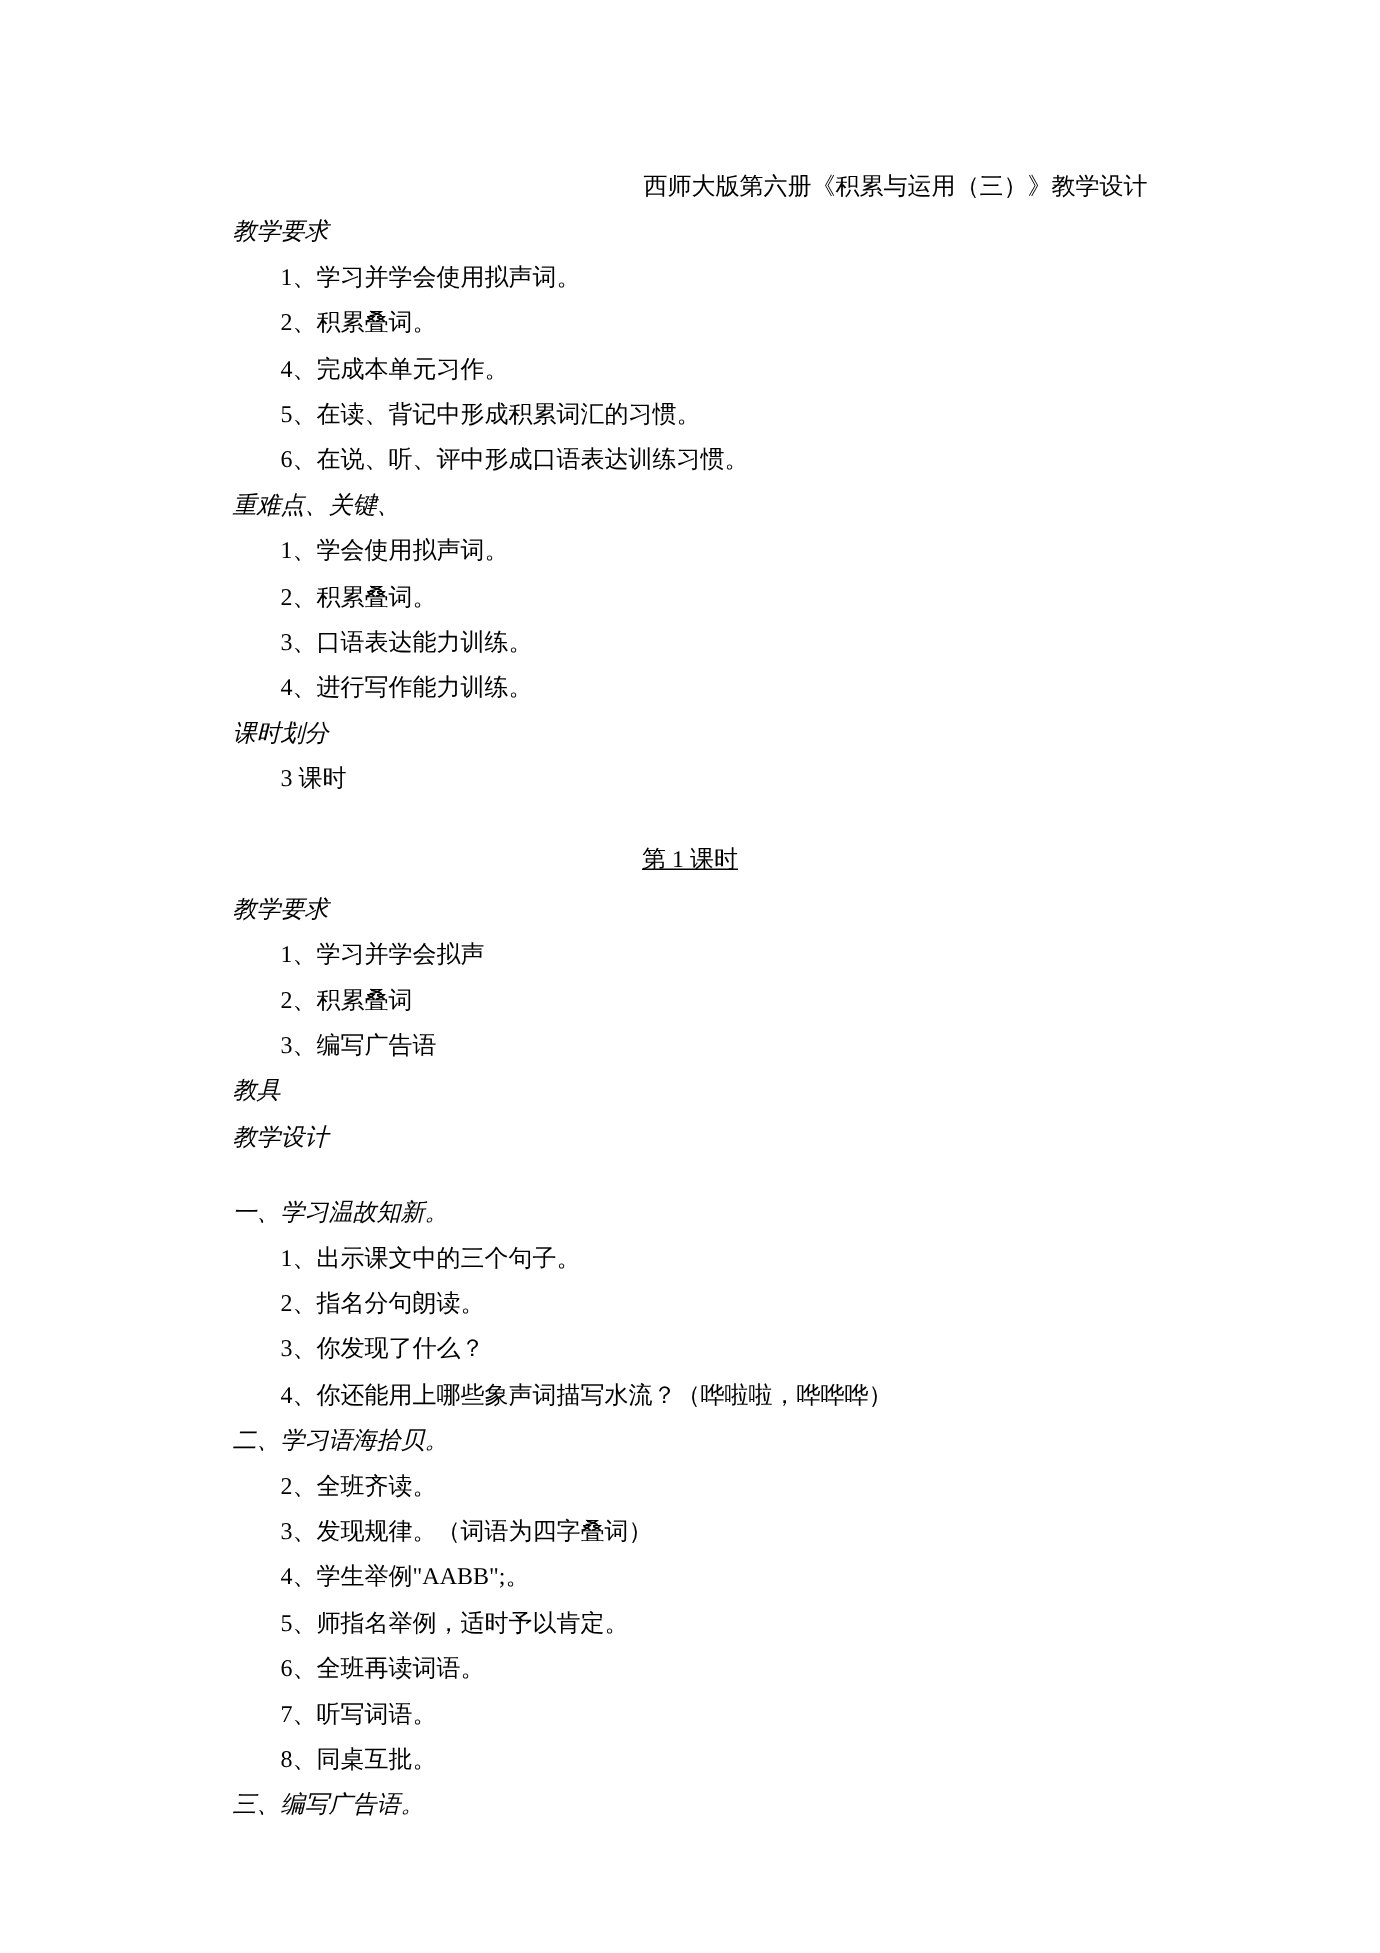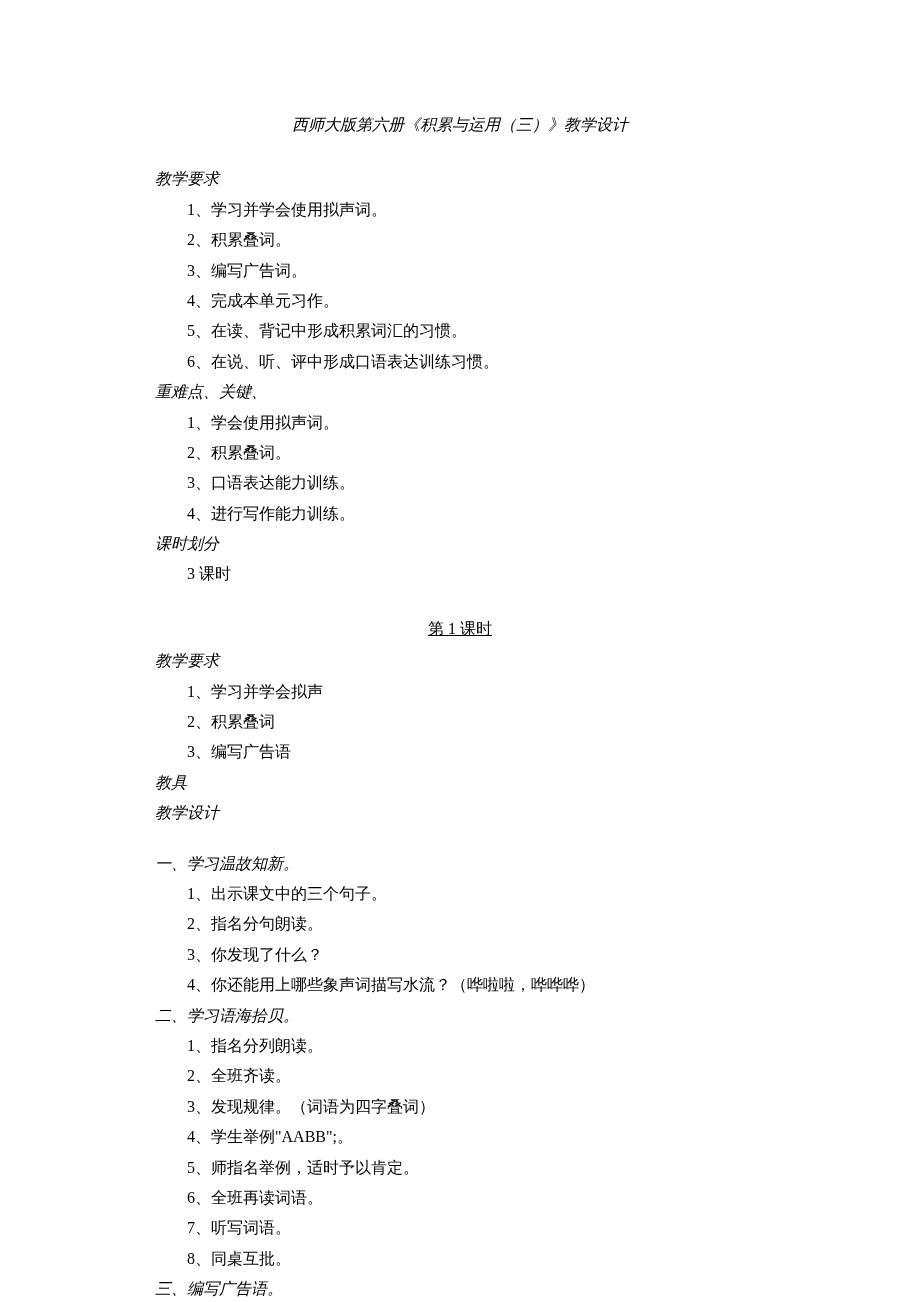--- a/index.html
+++ b/index.html
@@ -10,24 +10,22 @@
     body {
       background: #ffffff;
       font-family: "SimSun", "宋体", serif;
       font-size: 16px;
       line-height: 1.9;
       color: #000000;
       padding: 110px 155px 60px 155px;
       width: 920px;
     }
     .title {
-      text-align: center;
-      margin-bottom: 24px;
+      text-align: right;
       font-size: 16px;
-      font-style: italic;
     }
     .section-heading {
       margin: 0;
       font-style: italic;
     }
     .list-item {
       padding-left: 2em;
     }
     .subtitle {
       text-align: center;
@@ -41,21 +39,20 @@
   </style>
 </head>
 <body>
 
 <div class="title">西师大版第六册《积累与运用（三）》教学设计</div>
 
 <div>
   <div class="section-heading">教学要求</div>
   <div class="list-item">1、学习并学会使用拟声词。</div>
   <div class="list-item">2、积累叠词。</div>
-  <div class="list-item">3、编写广告词。</div>
   <div class="list-item">4、完成本单元习作。</div>
   <div class="list-item">5、在读、背记中形成积累词汇的习惯。</div>
   <div class="list-item">6、在说、听、评中形成口语表达训练习惯。</div>
 </div>
 
 <div>
   <div class="section-heading">重难点、关键、</div>
   <div class="list-item">1、学会使用拟声词。</div>
   <div class="list-item">2、积累叠词。</div>
   <div class="list-item">3、口语表达能力训练。</div>
@@ -89,21 +86,20 @@
 <div>
   <div class="section-heading">一、学习温故知新。</div>
   <div class="list-item">1、出示课文中的三个句子。</div>
   <div class="list-item">2、指名分句朗读。</div>
   <div class="list-item">3、你发现了什么？</div>
   <div class="list-item">4、你还能用上哪些象声词描写水流？（哗啦啦，哗哗哗）</div>
 </div>
 
 <div>
   <div class="section-heading">二、学习语海拾贝。</div>
-  <div class="list-item">1、指名分列朗读。</div>
   <div class="list-item">2、全班齐读。</div>
   <div class="list-item">3、发现规律。（词语为四字叠词）</div>
   <div class="list-item">4、学生举例"AABB";。</div>
   <div class="list-item">5、师指名举例，适时予以肯定。</div>
   <div class="list-item">6、全班再读词语。</div>
   <div class="list-item">7、听写词语。</div>
   <div class="list-item">8、同桌互批。</div>
 </div>
 
 <div>

